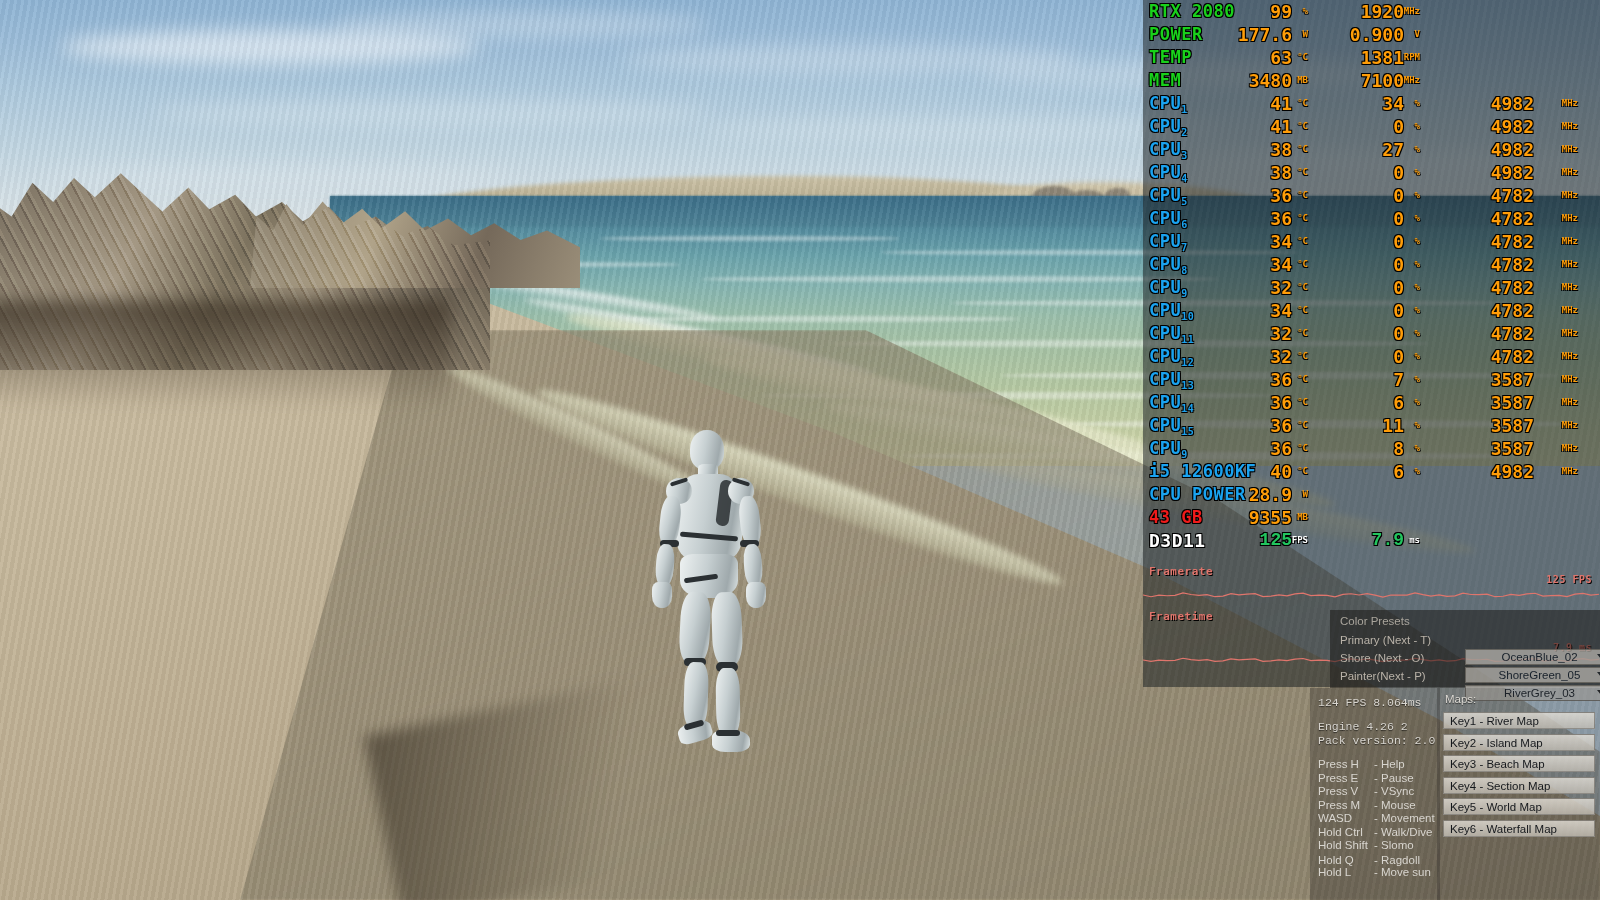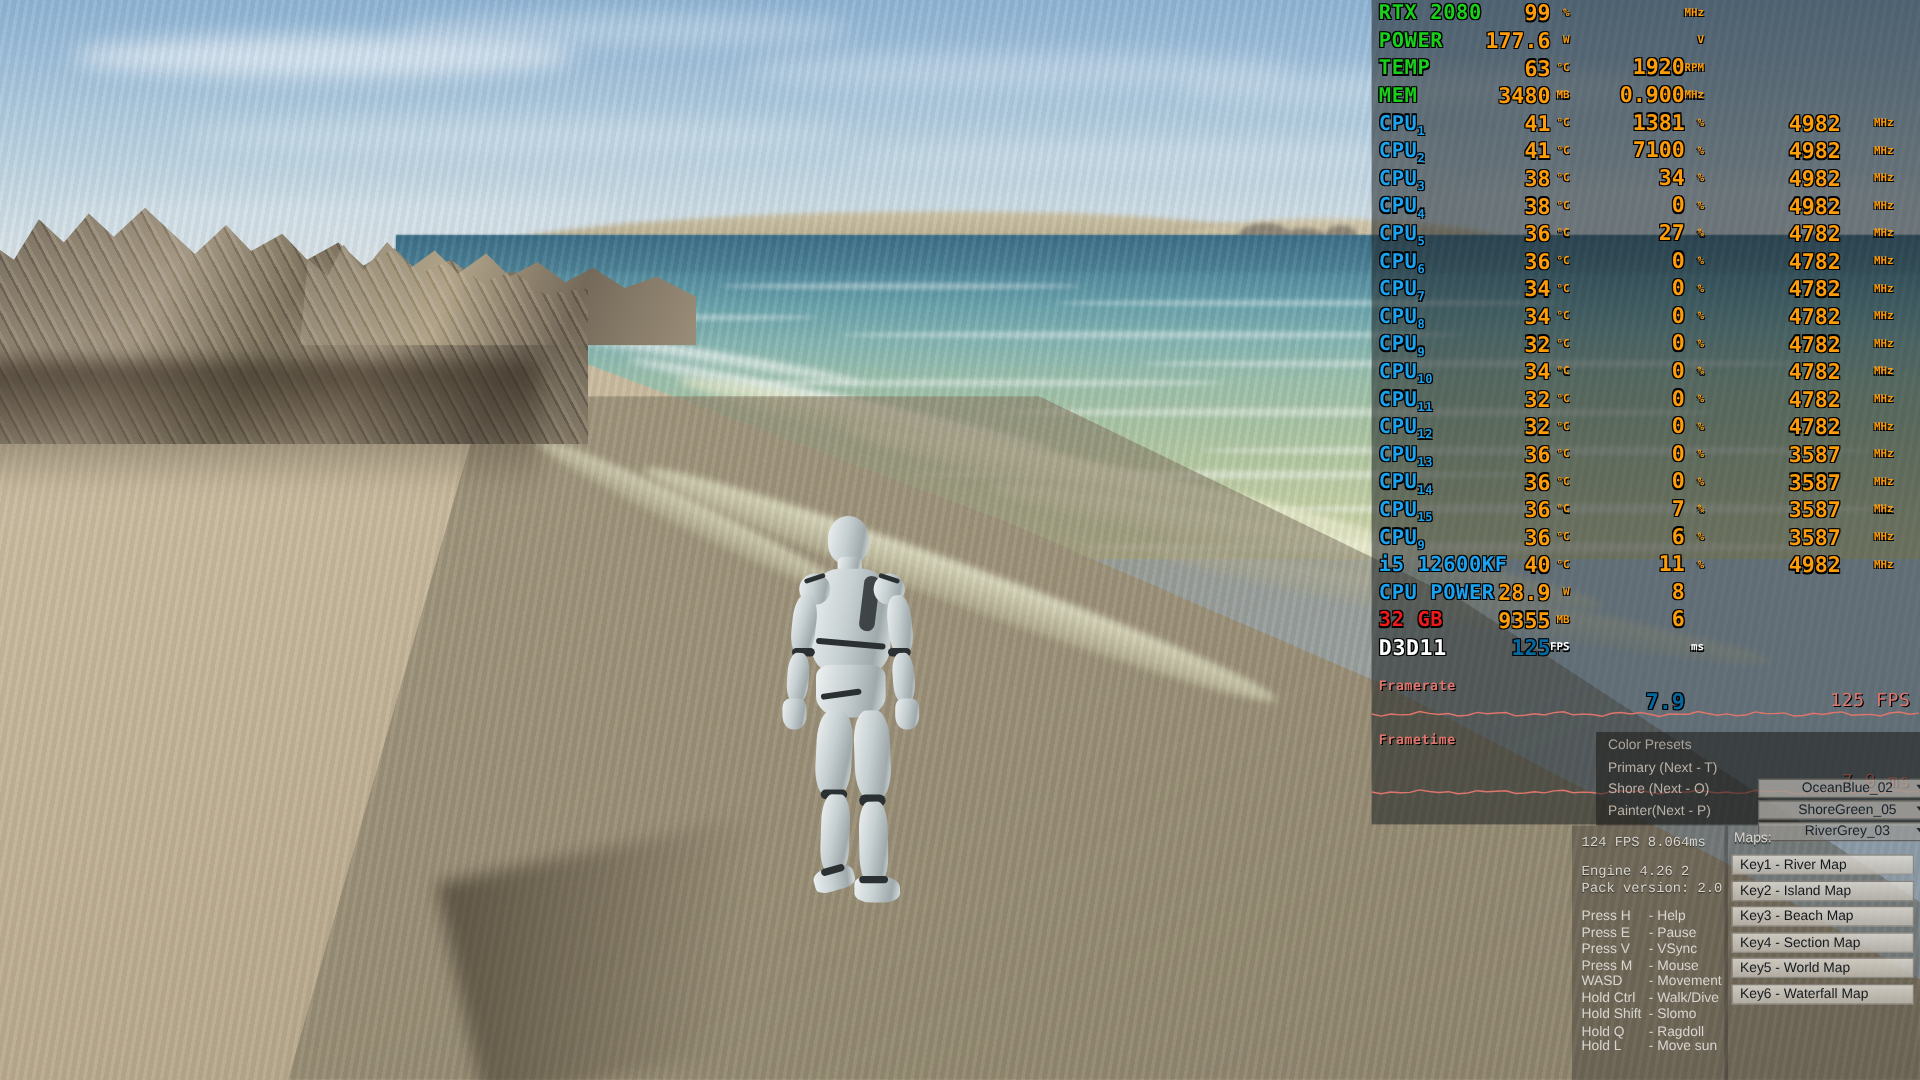--- a/index.html
+++ b/index.html
@@ -137,34 +137,34 @@
   .hwrow{position:relative;height:23px;line-height:23px;white-space:nowrap;}
   .lbl{position:absolute;left:6px;font-size:17px;font-weight:bold;letter-spacing:.5px;
        text-shadow:1px 1px 0 #000,-1px 1px 0 #000,1px -1px 0 #000,-1px -1px 0 #000;}
   .lbl.gpu{color:#19d11b;}
   .lbl.cpu{color:#1aa3f0;}
   .lbl.mem{color:#f01a1a;}
   .lbl.api{color:#ffffff;font-size:18px;}
   .sub{font-size:10px;vertical-align:sub;}
   .val{position:absolute;text-align:right;color:#ff9d08;font-size:18px;font-weight:bold;
        text-shadow:1px 1px 0 #000,-1px 1px 0 #000,1px -1px 0 #000,-1px -1px 0 #000;}
-  .val.white{color:#0369a1;}
+  .val.white{color:#22c55e;font-family:Liberation Mono, monospace;}
   .unit{font-size:9px;color:#ff9d08;position:absolute;font-weight:bold;
         text-shadow:1px 1px 0 #000,-1px 1px 0 #000;}
   .unit.white{color:#fff;}
 
   
   .cA{right:308px;}   .uA{right:292px;}
-  .cB{right:196px;margin-top:45px;}   .uB{right:180px;}
+  .cB{right:196px;}   .uB{right:180px;}
   .cC{right:66px;}    .uC{right:22px;}
 
   
   .graphTitle{position:absolute;left:6px;font-size:11px;font-weight:bold;color:#e0756c;
      text-shadow:1px 1px 0 #000;letter-spacing:.5px;}
-  .graphMax{position:absolute;right:8px;font-size:15px;font-weight:normal;color:#e0756c;
+  .graphMax{position:absolute;right:8px;font-size:10px;font-weight:bold;color:#e0756c;
      text-shadow:1px 1px 0 #000;letter-spacing:.5px;}
   .graphBox{position:absolute;left:0;width:457px;}
 
   
   #colorPresets{
     position:absolute;left:1310px;top:610px;width:290px;height:78px;
     background:rgba(28,26,24,.55);
     color:#b9b2a8;font-size:11.5px;font-family:"Liberation Sans", sans-serif;margin-left:20px;
   }
   #colorPresets .cpTitle{position:absolute;left:10px;top:5px;color:#a9a49b;}
@@ -485,21 +485,21 @@
         <span class="unit uB">%</span>
         <span class="val cC">4982</span>
         <span class="unit uC">MHz</span>
       </div>
       <div class="hwrow">
         <span class="lbl cpu">CPU POWER</span>
         <span class="val cA">28.9</span>
         <span class="unit uA">W</span>
       </div>
       <div class="hwrow">
-        <span class="lbl mem">32 GB</span>
+        <span class="lbl mem">43 GB</span>
         <span class="val cA">9355</span>
         <span class="unit uA">MB</span>
       </div>
       <div class="hwrow">
         <span class="lbl api">D3D11</span>
         <span class="val cA white">125</span>
         <span class="unit uA white">FPS</span>
         <span class="val cB white">7.9</span>
         <span class="unit uB white">ms</span>
       </div>

